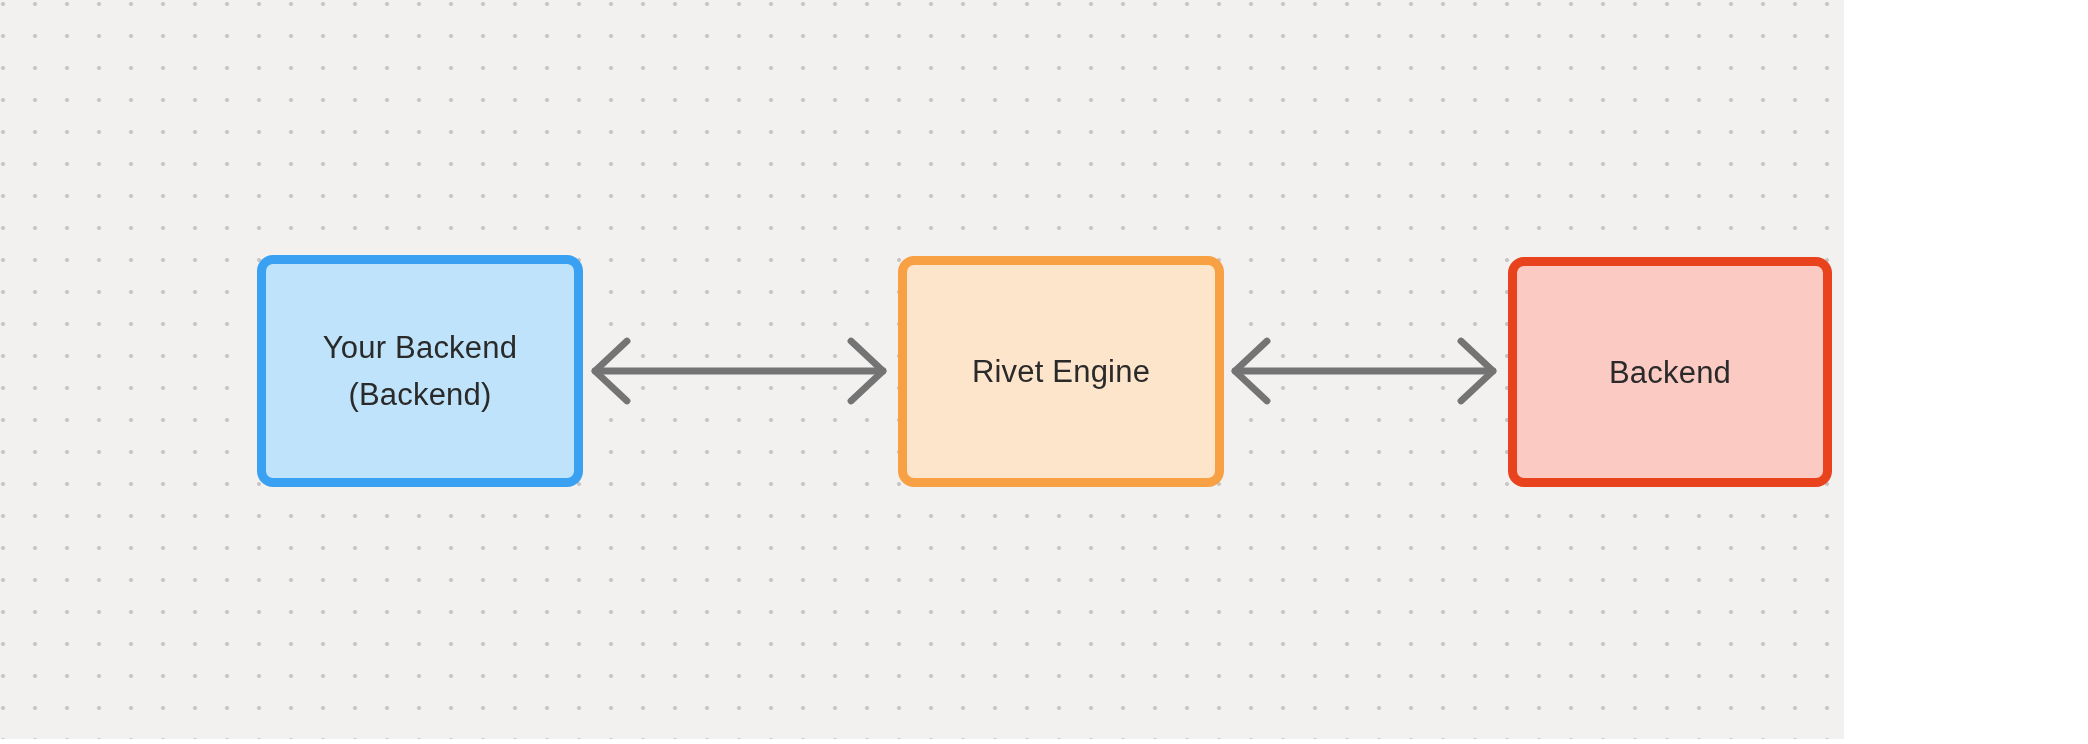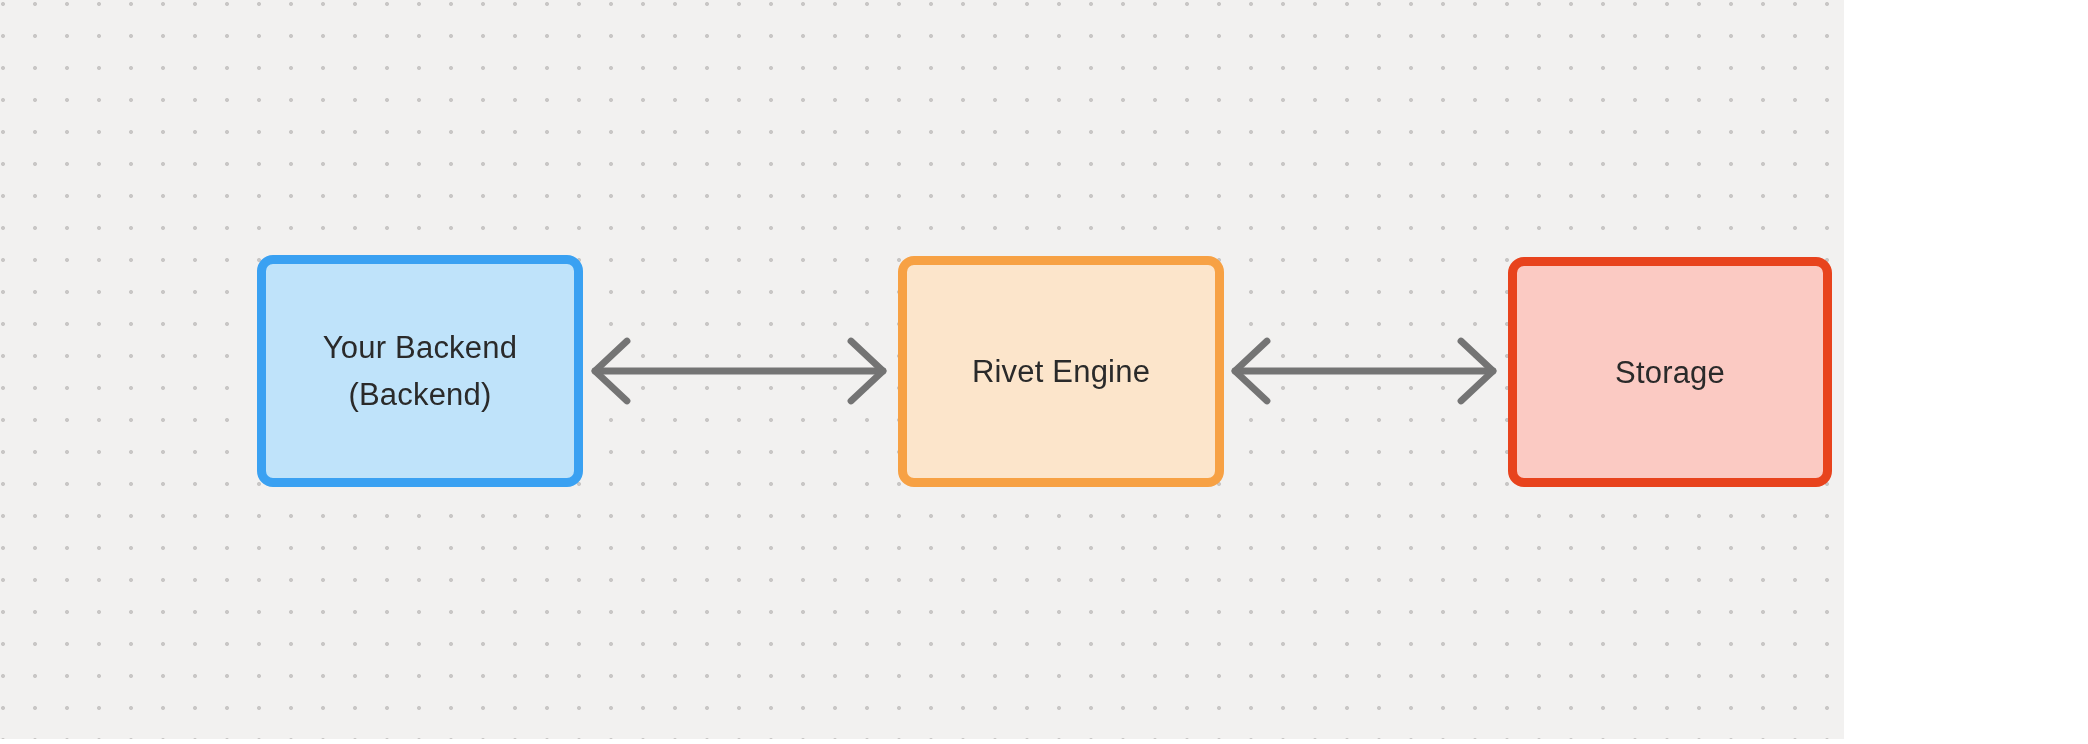--- a/index.html
+++ b/index.html
@@ -81,19 +81,19 @@
   <svg class="connector" style="left:1229px; top:333px;" width="270" height="76" viewBox="0 0 270 76">
     <g fill="none" stroke-width="6.8" stroke-linecap="round" stroke-linejoin="round" style="stroke: rgb(116, 116, 116);">
       <line x1="6" y1="38" x2="264" y2="38"></line>
       <polyline points="38,8 6,38 38,68"></polyline>
       <polyline points="232,8 264,38 232,68"></polyline>
     </g>
   </svg>
 
   <div class="node" style="left: 1508px; top: 257px; width: 324px; height: 230px; border-color: rgb(232, 67, 29); background-color: rgb(251, 202, 195);">
     <div class="node-label" style="color: rgb(42, 42, 42);">
-      <div>Storage</div>
+      <div>Backend</div>
     </div>
   </div>
 
   <div class="bottom-strip" style="background-color: rgb(255, 255, 255);"></div>
 
 </div>
 
 </body></html>

